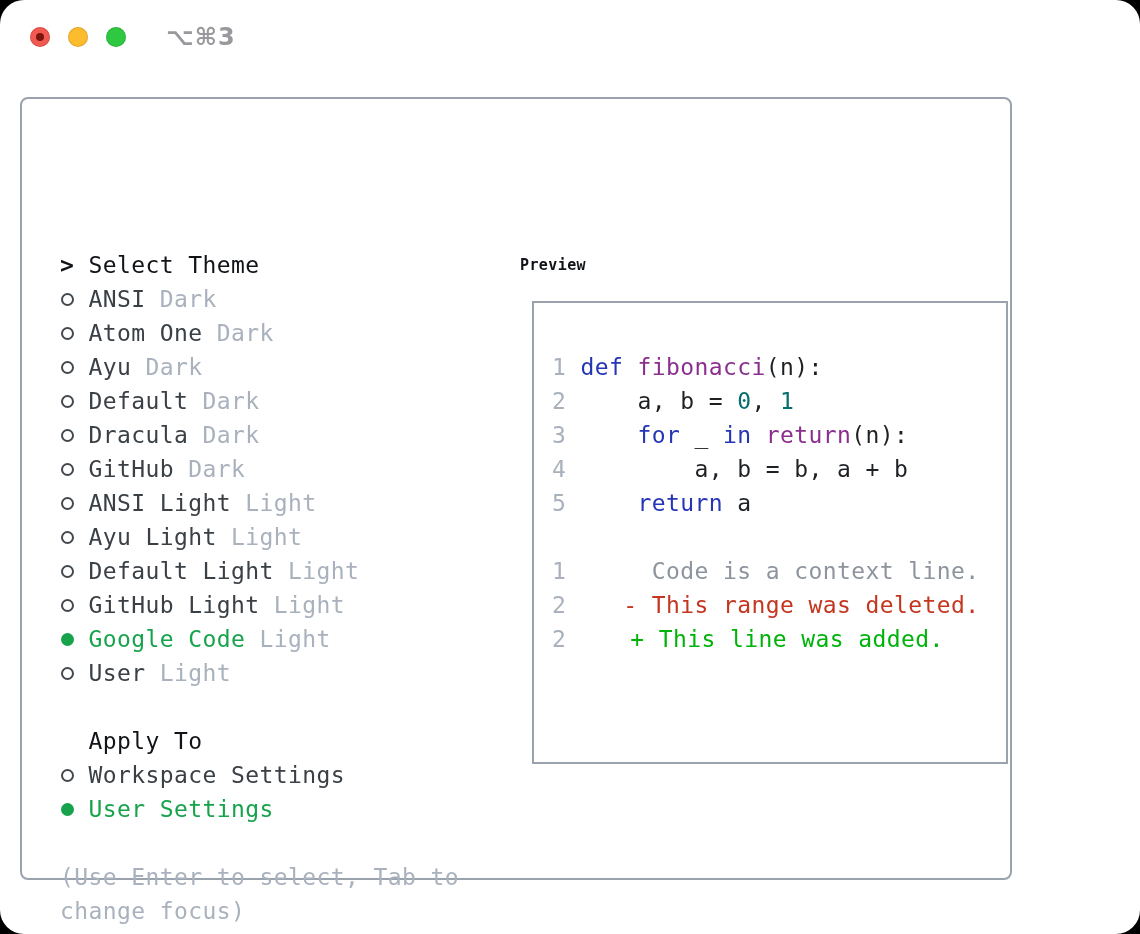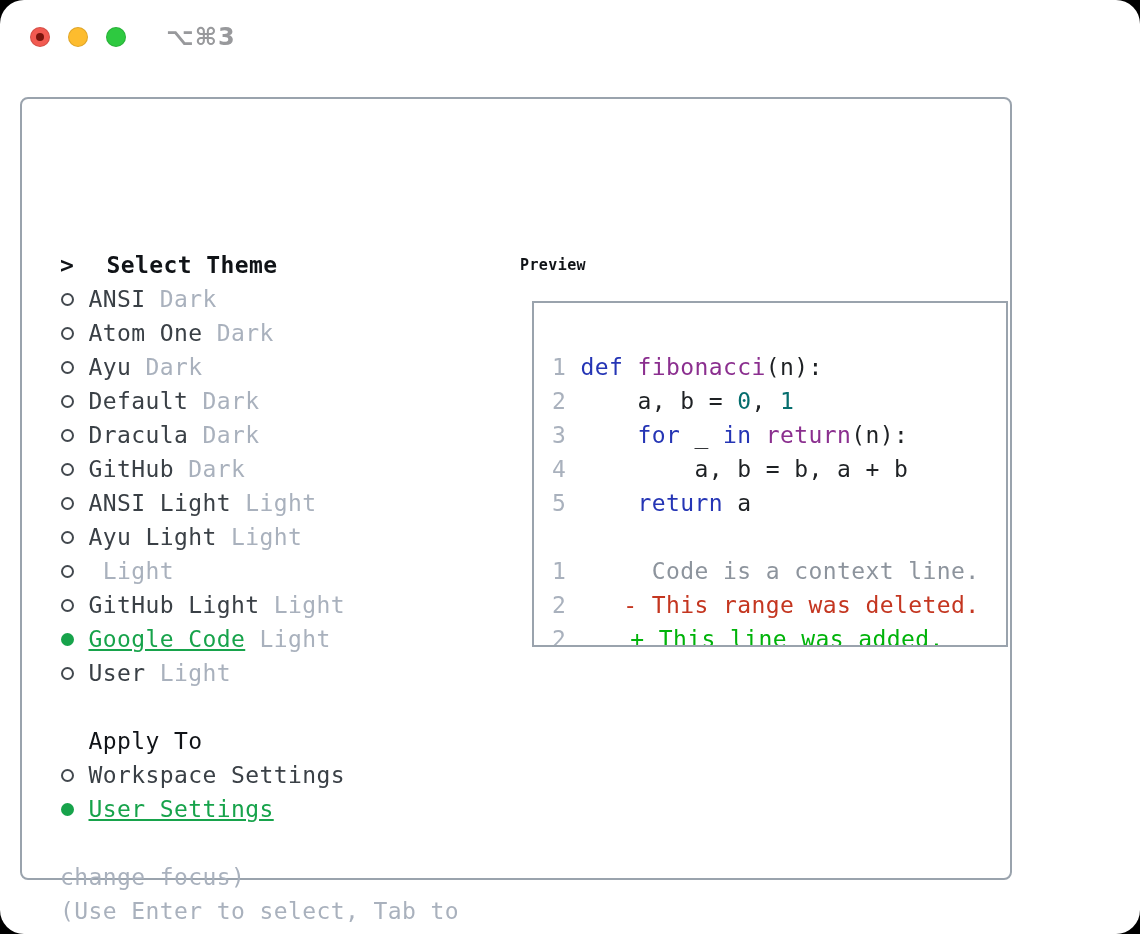--- a/index.html
+++ b/index.html
@@ -47,37 +47,37 @@
   .panel{
     position:absolute;left:20px;top:97px;width:992px;height:783px;
     border:2px solid var(--panel-border);border-radius:8px;box-sizing:border-box;
     background:#fff;
   }
   .tui{font-size:23px;letter-spacing:0.4px;color:var(--text-item);}
   .col-left{position:absolute;left:38px;top:149px;}
   .row{height:34px;display:flex;align-items:center;white-space:pre;}
   .marker{width:28.5px;display:flex;align-items:center;flex:none;}
   .prompt{font-weight:bold;color:var(--text-strong);display:inline-block;}
-  .hdr{font-weight:bold;color:var(--text-strong);margin-left:18px;}
+  .hdr{font-weight:normal;color:var(--text-strong);}
   .subhdr{color:var(--text-strong);}
   .dot{width:13px;height:13px;border-radius:50%;border:2px solid #43494f;box-sizing:border-box;margin-left:1px;}
   .dot.sel{background:var(--accent-green);border-color:var(--accent-green);}
   .name{color:var(--text-item);}
-  .name.sel-name{color:var(--accent-green);text-decoration:underline;}
+  .name.sel-name{color:var(--accent-green);}
   .tag{color:var(--text-muted);margin-left:14.25px;}
   #apply-block{margin-top:34px;}
   #hint{margin-top:34px;color:var(--text-muted);}
   #hint .hint-line{height:34px;line-height:34px;white-space:pre;}
   
   .preview-title{
     position:absolute;left:498px;top:149px;height:34px;line-height:34px;
     font-weight:bold;color:var(--text-strong);font-size:15px;letter-spacing:0.4px;
   }
   .preview-box{
-    position:absolute;left:510px;top:202px;width:476px;height:346px;
+    position:absolute;left:510px;top:202px;width:476px;height:463px;
     border:2px solid var(--panel-border);box-sizing:border-box;
     padding:47px 0 0 18px;background:#fff;overflow:hidden;
   }
   .code-line{height:34px;line-height:34px;white-space:pre;font-size:23px;letter-spacing:0.4px;}
   .num{color:var(--code-linenum);}
   .pl{color:var(--code-plain);}
   .kw{color:var(--code-keyword);}
   .fn{color:var(--code-function);}
   .lit{color:var(--code-literal);}
   .ctx{color:var(--diff-context);}
@@ -104,40 +104,40 @@
 
       <div id="theme-list">
           <div class="row"><span class="marker"><span class="dot"></span></span><span class="name">ANSI</span><span class="tag">Dark</span></div>
           <div class="row"><span class="marker"><span class="dot"></span></span><span class="name">Atom One</span><span class="tag">Dark</span></div>
           <div class="row"><span class="marker"><span class="dot"></span></span><span class="name">Ayu</span><span class="tag">Dark</span></div>
           <div class="row"><span class="marker"><span class="dot"></span></span><span class="name">Default</span><span class="tag">Dark</span></div>
           <div class="row"><span class="marker"><span class="dot"></span></span><span class="name">Dracula</span><span class="tag">Dark</span></div>
           <div class="row"><span class="marker"><span class="dot"></span></span><span class="name">GitHub</span><span class="tag">Dark</span></div>
           <div class="row"><span class="marker"><span class="dot"></span></span><span class="name">ANSI Light</span><span class="tag">Light</span></div>
           <div class="row"><span class="marker"><span class="dot"></span></span><span class="name">Ayu Light</span><span class="tag">Light</span></div>
-          <div class="row"><span class="marker"><span class="dot"></span></span><span class="tag">Light</span></div>
+          <div class="row"><span class="marker"><span class="dot"></span></span><span class="name">Default Light</span><span class="tag">Light</span></div>
           <div class="row"><span class="marker"><span class="dot"></span></span><span class="name">GitHub Light</span><span class="tag">Light</span></div>
           <div class="row"><span class="marker"><span class="dot sel"></span></span><span class="name sel-name">Google Code</span><span class="tag">Light</span></div>
           <div class="row"><span class="marker"><span class="dot"></span></span><span class="name">User</span><span class="tag">Light</span></div>
         </div>
 
       <div id="apply-block">
         <div class="row">
           <span class="marker"></span>
           <span class="subhdr">Apply To</span>
         </div>
         <div id="apply-list">
             <div class="row"><span class="marker"><span class="dot"></span></span><span class="name">Workspace Settings</span></div>
             <div class="row"><span class="marker"><span class="dot sel"></span></span><span class="name sel-name">User Settings</span></div>
           </div>
       </div>
 
       <div id="hint">
+          <div class="hint-line">(Use Enter to select, Tab to</div>
           <div class="hint-line">change focus)</div>
-          <div class="hint-line">(Use Enter to select, Tab to</div>
         </div>
     </div>
 
     <div class="preview-title">Preview</div>
 
     <div class="preview-box" id="preview-box">
         <div class="code-line"><span class="num">1</span><span class="pl"> </span><span class="kw">def</span><span class="pl"> </span><span class="fn">fibonacci</span><span class="pl">(n):</span></div>
         <div class="code-line"><span class="num">2</span><span class="pl">     a, b = </span><span class="lit">0</span><span class="pl">, </span><span class="lit">1</span></div>
         <div class="code-line"><span class="num">3</span><span class="pl">     </span><span class="kw">for</span><span class="pl"> _ </span><span class="kw">in</span><span class="pl"> </span><span class="fn">return</span><span class="pl">(n):</span></div>
         <div class="code-line"><span class="num">4</span><span class="pl">         a, b = b, a + b</span></div>

